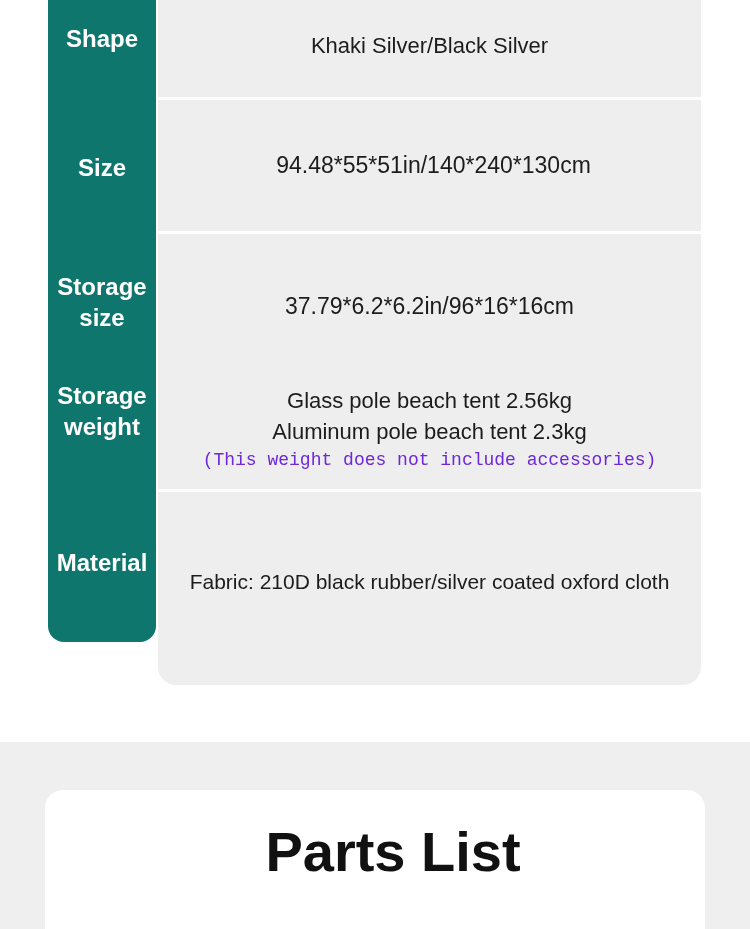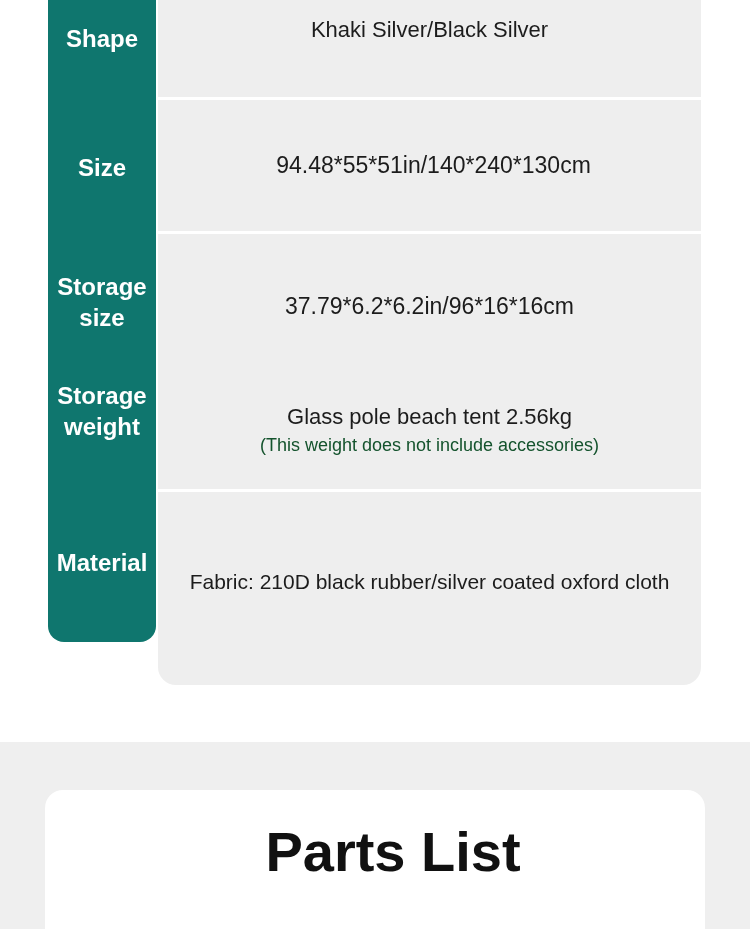--- a/index.html
+++ b/index.html
@@ -21,31 +21,31 @@
     left: 0;
     width: 543px;
     background: #eeeeee;
     display: flex;
     flex-direction: column;
     justify-content: center;
     align-items: center;
     color: #1c1c1c;
     text-align: center;
   }
-  .vrow-1 { top: 0;     height: 97px;  justify-content: flex-start; padding-top: 16px; }
+  .vrow-1 { top: 0;     height: 97px;  justify-content: flex-start; padding-top: 32px; }
   .vrow-2 { top: 100px; height: 131px; padding-left: 8px; }
   .vrow-3 { top: 234px; height: 144px; }
   .vrow-4 { top: 361px; height: 128px; padding-top: 8px; }
   .vrow-5 { top: 492px; height: 193px; border-radius: 0 0 18px 18px; padding-bottom: 14px; gap: 36px; }
 
   .vline { white-space: nowrap; }
   .fs22 { font-size: 22px; line-height: 28px; }
   .fs23 { font-size: 23px; line-height: 29px; }
   .wline { font-size: 22px; line-height: 31px; white-space: nowrap; }
-  .note  { font-size: 18px; line-height: 25px; margin-top: 1px; color: #14532d; white-space: nowrap; }
+  .note  { font-size: 18px; line-height: 25px; margin-top: 1px; color: #6d28d9; white-space: nowrap; font-family: Liberation Mono, monospace; }
   .mline { font-size: 21px; line-height: 33px; white-space: nowrap; }
 
   
   .spec-sidebar {
     position: absolute;
     left: 48px;
     top: 0;
     width: 108px;
     height: 642px;
     background: #0f766e;
@@ -113,20 +113,21 @@
     <div class="vrow vrow-2">
       <div class="vline fs23">94.48*55*51in/140*240*130cm</div>
     </div>
 
     <div class="vrow vrow-3">
       <div class="vline fs23">37.79*6.2*6.2in/96*16*16cm</div>
     </div>
 
     <div class="vrow vrow-4">
       <div class="wline">Glass pole beach tent 2.56kg</div>
+      <div class="wline">Aluminum pole beach tent 2.3kg</div>
       <div class="note">(This weight does not include accessories)</div>
     </div>
 
     <div class="vrow vrow-5">
       <div class="mline">Fabric: 210D black rubber/silver coated oxford cloth</div>
     </div>
 
   </div>
 
   <div class="spec-sidebar">

